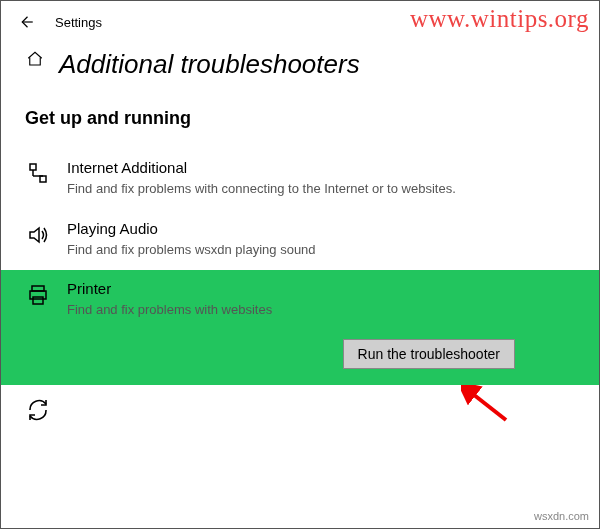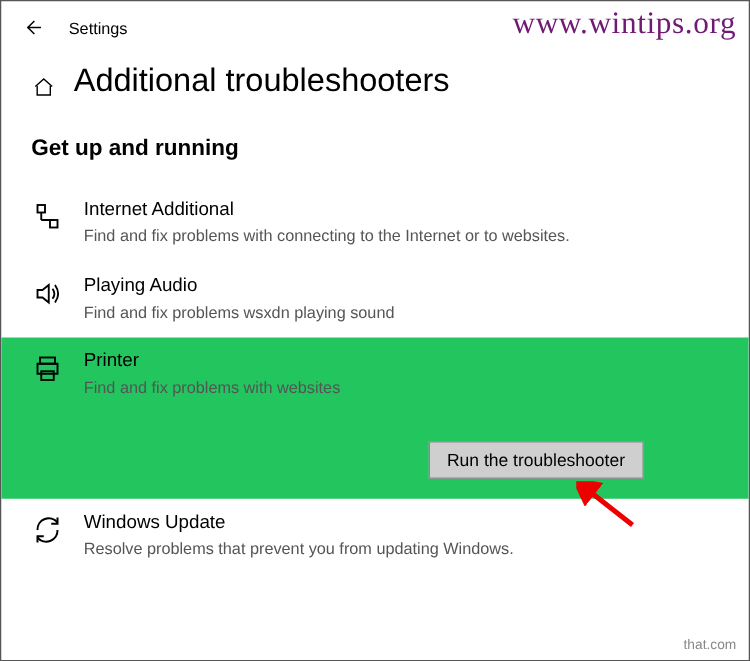--- a/index.html
+++ b/index.html
@@ -18,29 +18,30 @@
       padding: 12px 16px 4px 16px;
       gap: 20px;
     }
     .back-arrow { width: 18px; height: 18px; display: flex; align-items: center; justify-content: center; }
     .app-title { font-size: 13px; font-weight: 400; color: #000; }
     .watermark {
       position: absolute;
       top: 4px; right: 10px;
       font-size: 25px;
       font-weight: 400;
-      color: #701a75;
+      color: #ef4444;
       font-family: Georgia, serif;
       letter-spacing: 0.5px;
     }
     .page-header {
       display: flex;
-      align-items: flex-end;
+      align-items: flex-start;
       gap: 14px;
       padding: 14px 24px 18px 24px;
+      font-style: italic;
     }
     .home-icon { width: 20px; height: 20px; display:flex; align-items:center; justify-content:center; }
     .page-title { font-size: 26px; font-weight: 400; color: #000; }
     .section-title {
       font-size: 18px;
       font-weight: 600;
       color: #000;
       padding: 10px 24px 20px 24px;
     }
     .item {
@@ -56,21 +57,21 @@
     }
     .item-icon { width: 26px; height: 26px; flex-shrink: 0; display:flex; align-items:center; justify-content:center; margin-top: 2px; }
     .item-body { flex: 1; min-width: 0; }
     .item-title { font-size: 15px; font-weight: 400; color: #000; }
     .item-desc { font-size: 13px; color: #555; line-height: 1.35; margin-top: 4px; max-width: 420px; }
     .run-btn-row {
       width: 100%;
       display: flex;
       justify-content: flex-end;
       padding-right: 60px;
-      margin-top: 18px;
+      margin-top: 4px;
     }
     .run-btn {
       background: #cfcfcf;
       border: 1px solid #888;
       padding: 6px 14px;
       font-size: 14px;
       font-family: inherit;
       cursor: pointer;
     }
     .arrow-annot {
@@ -162,28 +163,24 @@
 
 <div class="item">
   <div class="item-icon">
     <svg viewBox="0 0 24 24" width="24" height="24" fill="none" stroke="#000" stroke-width="1.6">
       <path d="M20 6 A9 9 0 0 0 4 12"></path>
       <polyline points="20,2 20,7 15,7"></polyline>
       <path d="M4 18 A9 9 0 0 0 20 12"></path>
       <polyline points="4,22 4,17 9,17"></polyline>
     </svg>
   </div>
-  <div class="item-body">
-    <div class="item-title">Windows Update</div>
-    <div class="item-desc">Resolve problems that prevent you from updating Windows.</div>
-  </div>
 </div>
 
 <svg class="arrow-annot" style="left:460px; top:384px;" viewBox="0 0 50 40">
   <defs>
     <marker id="ah" markerWidth="6" markerHeight="6" refX="2" refY="3" orient="auto">
       <path d="M0,0 L6,3 L0,6 Z" fill="#e00"></path>
     </marker>
   </defs>
   <line x1="45" y1="35" x2="8" y2="6" stroke="#e00" stroke-width="4" marker-end="url(#ah)"></line>
 </svg>
 
-<div class="footer-credit">that.com</div>
+<div class="footer-credit">wsxdn.com</div>
 
 </body></html>

